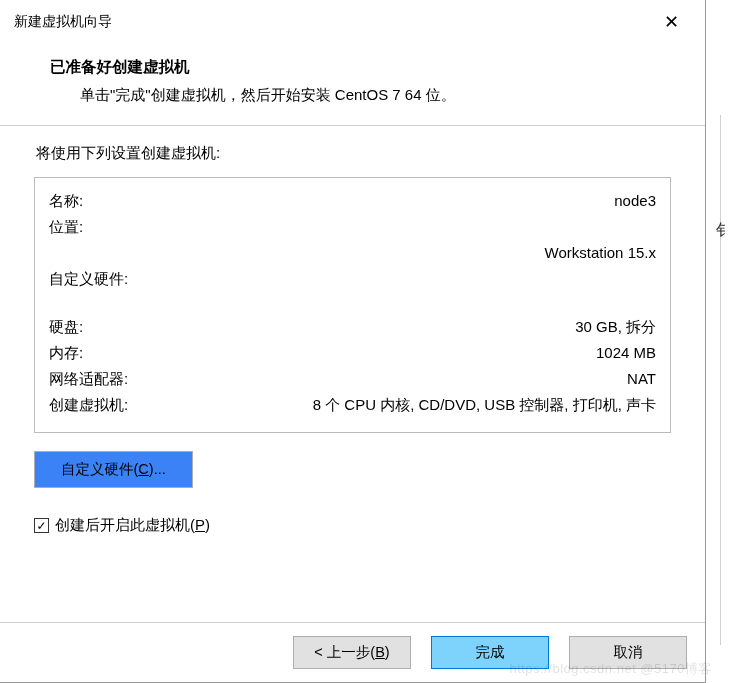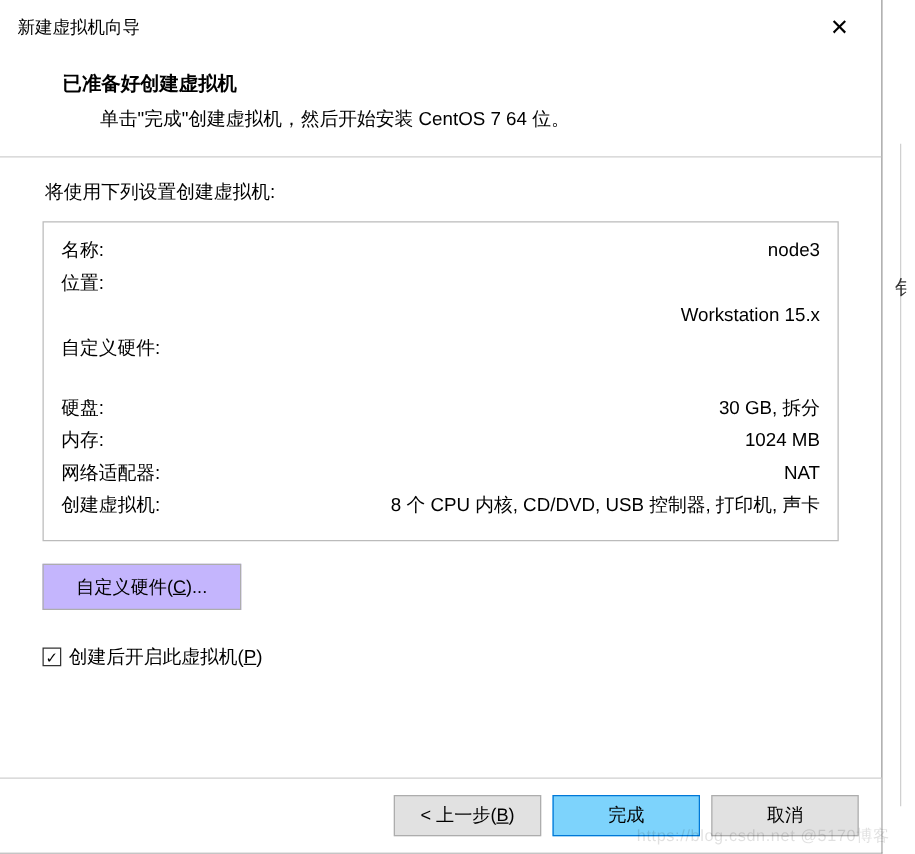--- a/index.html
+++ b/index.html
@@ -72,21 +72,21 @@
     .row .k {
       width: 158px;
       flex-shrink: 0;
     }
     .row .v {
       flex: 1;
       text-align: right;
     }
     .custom-btn {
       display: inline-block;
-      background: #c4b5fd;
+      background: #3b82f6;
       border: 1px solid #adadad;
       padding: 8px 26px;
       font-size: 14.5px;
       cursor: pointer;
       margin-left: 0;
     }
     .checkbox-row {
       margin-top: 28px;
       font-size: 15px;
       display: flex;
@@ -105,21 +105,21 @@
     }
     .footer {
       position: absolute;
       bottom: 0;
       right: 0;
       left: 0;
       border-top: 1px solid #d0d0d0;
       padding: 13px 18px;
       display: flex;
       justify-content: flex-end;
-      gap: 9px;
+      gap: 20px;
       background: #fff;
     }
     .footer .btn {
       background: #e1e1e1;
       border: 1px solid #adadad;
       width: 118px;
       height: 33px;
       font-size: 14.5px;
       cursor: pointer;
       font-family: inherit;

